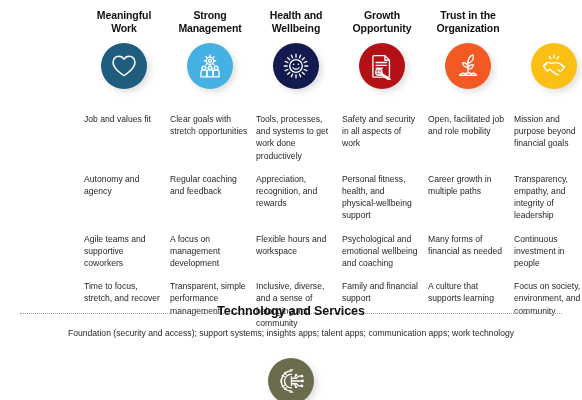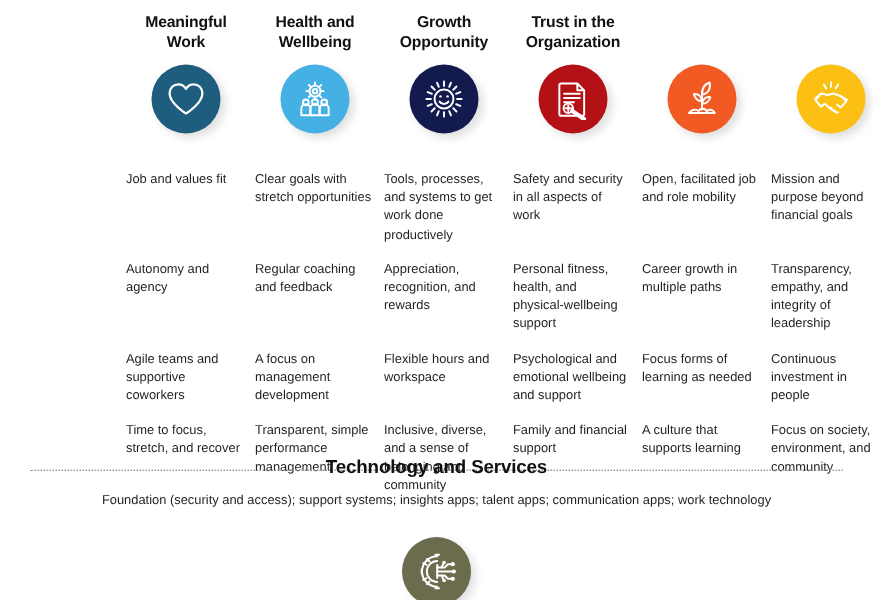--- a/index.html
+++ b/index.html
@@ -130,20 +130,21 @@
   }
 </style>
 </head>
 <body>
 
 <div class="sheet">
 
   <div class="pillars">
     <div class="spacer-col"></div>
     <div class="pillar-head">Meaningful Work</div>
+    <div class="pillar-head">Strong Management</div>
     <div class="pillar-head">Health and Wellbeing</div>
     <div class="pillar-head">Growth Opportunity</div>
     <div class="pillar-head">Trust in the Organization</div>
   </div>
 
   <div class="icons-row">
     <div class="spacer-col"></div>
 
     <div class="icon-cell">
       <div class="circle" style="background: rgb(31, 93, 127);">
@@ -254,22 +255,22 @@
       <div class="attr-cell">Transparency, empathy, and integrity of leadership</div>
     </div>
 
     <div class="row-gap"></div>
 
     <div class="attr-row">
       <div class="spacer-col"></div>
       <div class="attr-cell">Agile teams and supportive coworkers</div>
       <div class="attr-cell">A focus on management development</div>
       <div class="attr-cell">Flexible hours and workspace</div>
-      <div class="attr-cell">Psychological and emotional wellbeing and support</div>
-      <div class="attr-cell">Focus forms of learning as needed</div>
+      <div class="attr-cell">Psychological and emotional wellbeing and coaching</div>
+      <div class="attr-cell">Many forms of financial as needed</div>
       <div class="attr-cell">Continuous investment in people</div>
     </div>
 
     <div class="row-gap"></div>
 
     <div class="attr-row">
       <div class="spacer-col"></div>
       <div class="attr-cell">Time to focus, stretch, and recover</div>
       <div class="attr-cell">Transparent, simple performance management</div>
       <div class="attr-cell">Inclusive, diverse, and a sense of belonging and community</div>

